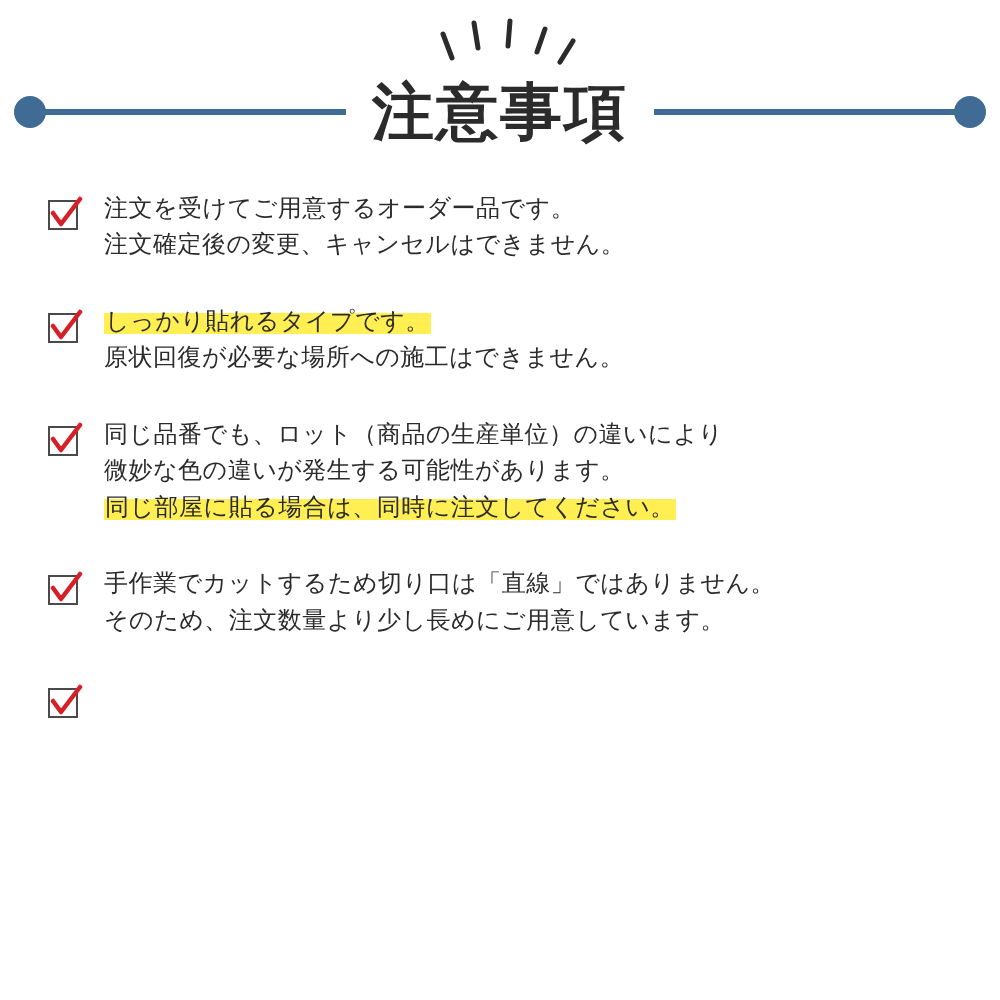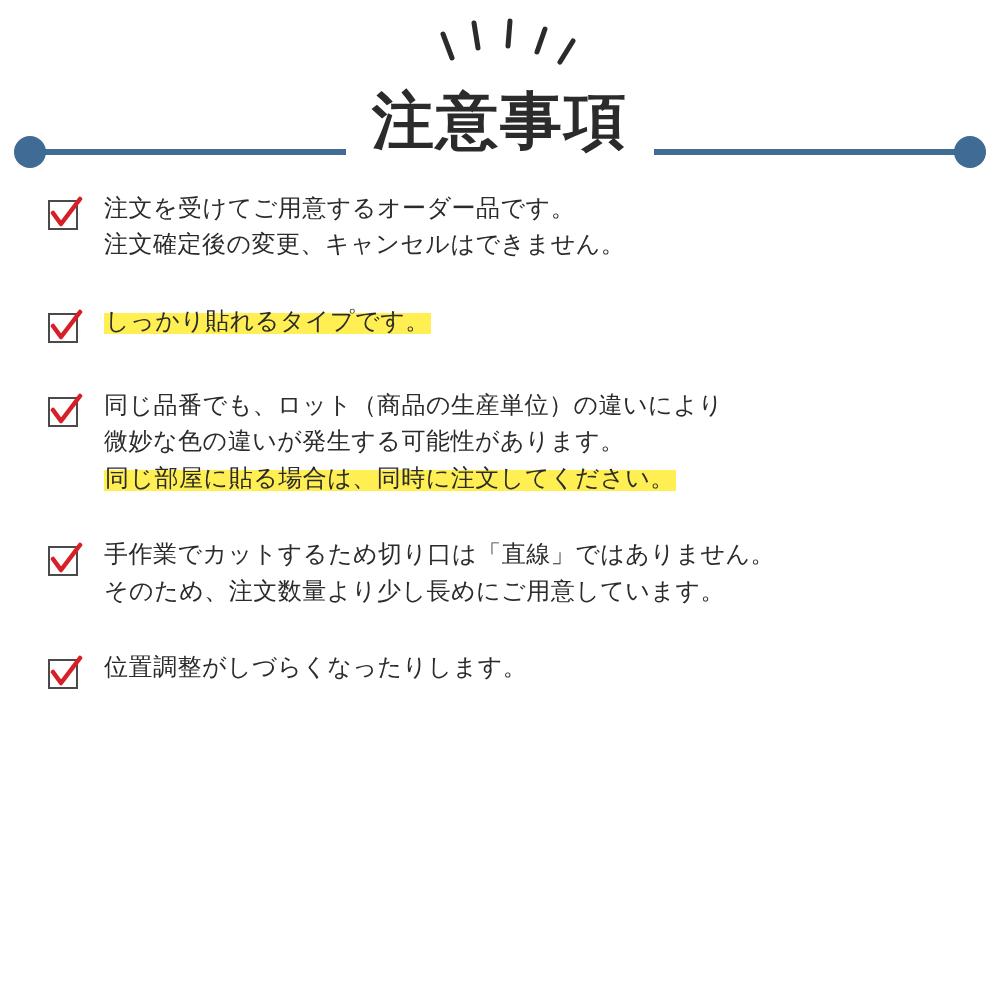--- a/index.html
+++ b/index.html
@@ -33,21 +33,21 @@
     top: 14px;
     height: 52px;
   }
   .title-row {
     position: absolute;
     left: 0;
     right: 0;
     top: 72px;
     height: 80px;
     display: flex;
-    align-items: flex-end;
+    align-items: center;
     justify-content: center;
   }
   .rule {
     flex: 1 1 auto;
     height: 0;
     display: flex;
     align-items: center;
     position: relative;
   }
   .rule .line {
@@ -177,20 +177,21 @@
 
     <li class="notice-item">
       <span class="checkbox">
         <span class="box"></span>
         <svg viewBox="0 0 38 38" aria-hidden="true">
           <polyline points="7,17 15,28 34,3" fill="none" stroke="#d61f26" stroke-width="4.5" stroke-linecap="round" stroke-linejoin="round"></polyline>
         </svg>
       </span>
       <span class="lines">
         <div class="line-text bold"><span class="hl">しっかり貼れるタイプです。</span></div>
+        <div class="line-text">原状回復が必要な場所への施工はできません。</div>
       </span>
     </li>
 
     <li class="notice-item">
       <span class="checkbox">
         <span class="box"></span>
         <svg viewBox="0 0 38 38" aria-hidden="true">
           <polyline points="7,17 15,28 34,3" fill="none" stroke="#d61f26" stroke-width="4.5" stroke-linecap="round" stroke-linejoin="round"></polyline>
         </svg>
       </span>
@@ -215,18 +216,17 @@
     </li>
 
     <li class="notice-item">
       <span class="checkbox">
         <span class="box"></span>
         <svg viewBox="0 0 38 38" aria-hidden="true">
           <polyline points="7,17 15,28 34,3" fill="none" stroke="#d61f26" stroke-width="4.5" stroke-linecap="round" stroke-linejoin="round"></polyline>
         </svg>
       </span>
       <span class="lines">
-        <div class="line-text">位置調整がしづらくなったりします。</div>
       </span>
     </li>
 
   </ul>
 </div>
 
 </body></html>

